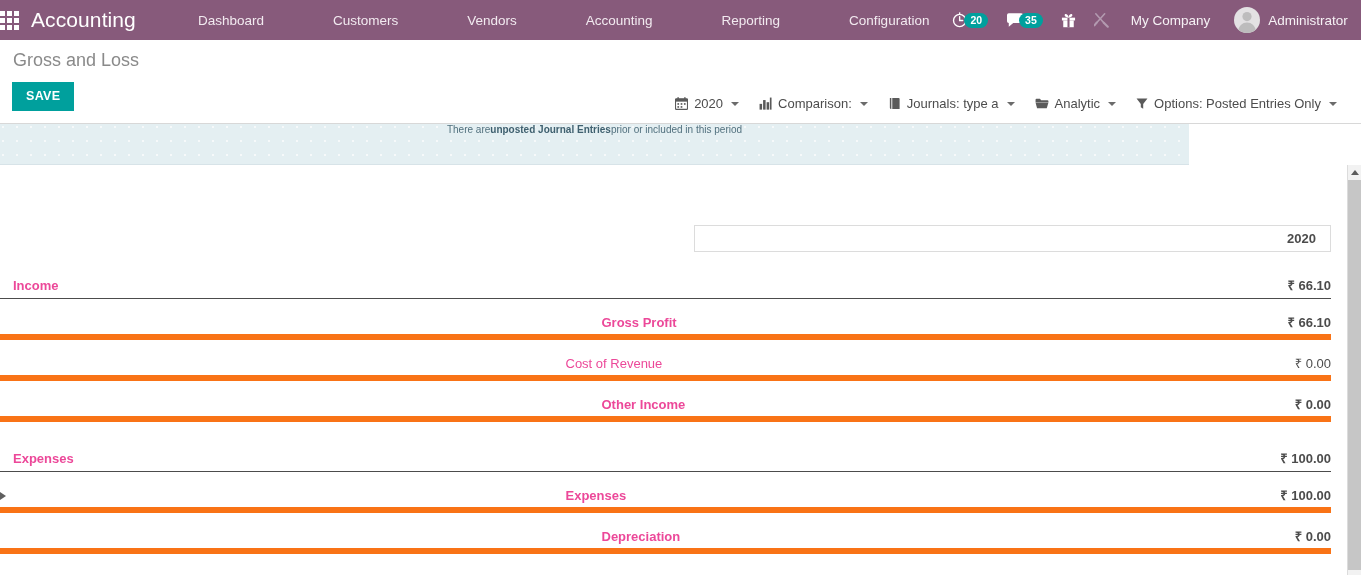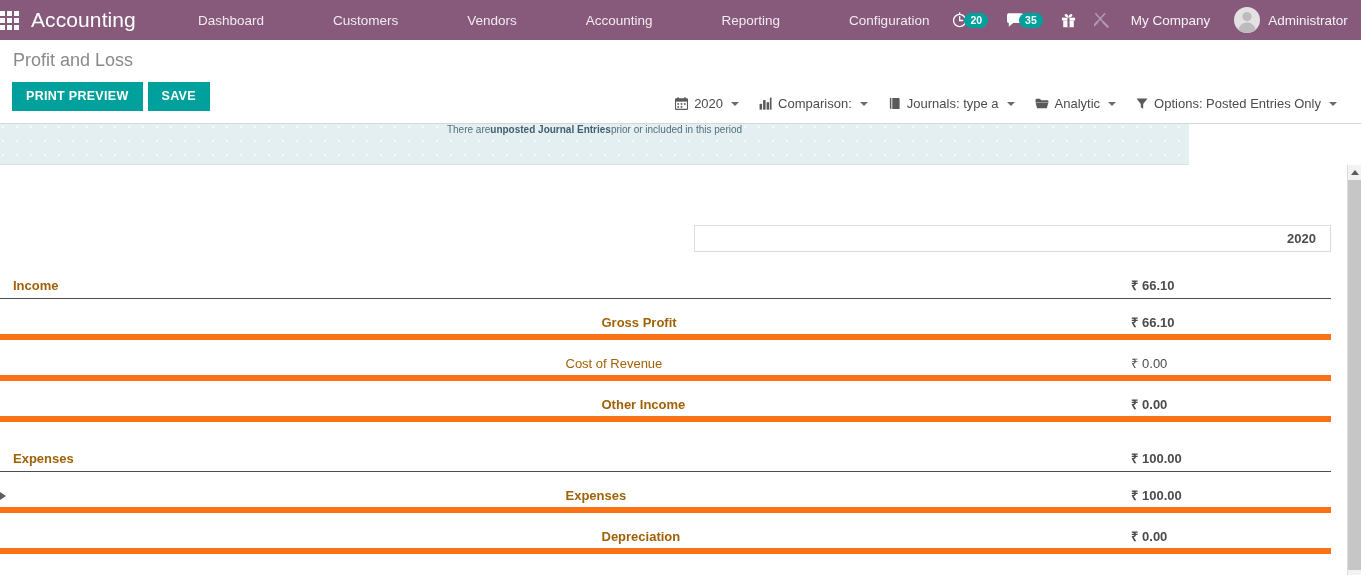--- a/index.html
+++ b/index.html
@@ -201,25 +201,25 @@
     color: #4c4c4c;
   }
 
   table#report-table {
     width: 1331px;
     margin: 20px 16px 0 0;
     border-collapse: collapse;
     table-layout: fixed;
   }
   table#report-table td { vertical-align: middle; }
-  .tname { font-size: 13px; color: #a16207; }
+  .tname { font-size: 13px; color: #ec4899; }
   .tval {
     font-size: 13px;
     color: #4c4c4c;
-    text-align: left;
+    text-align: right;
     width: 200px;
     padding-right: 14px;
     white-space: nowrap;
   }
   .row-section > td { padding: 4px 0 4px 0; font-weight: 700; }
   .row-section .tname { padding-left: 13px; }
   .row-section > td { border-bottom: 1px solid #4c4c4c; }
 
   .row-line > td {
     border-bottom: 6px solid #f97316;
@@ -356,24 +356,23 @@
         </svg>
       </span>
       <span>Administrator</span>
     </div>
 
   </div>
 </div>
 
 <div id="control-panel">
 
-  <div id="page-title">Profit and Loss</div>
+  <div id="page-title">Gross and Loss</div>
 
   <div id="btn-row">
-    <button class="btn-teal">PRINT PREVIEW</button>
     <button class="btn-teal">SAVE</button>
   </div>
 
   <div id="filters">
 
     <div class="filter">
       <span class="fico">
         <svg width="13" height="13" viewBox="0 0 14 14">
           <rect x="0.5" y="2" width="13" height="11.3" rx="1" fill="none" stroke="#5a5a5a" stroke-width="1.3"></rect>
           <rect x="0.5" y="2" width="13" height="3" fill="#5a5a5a"></rect>

